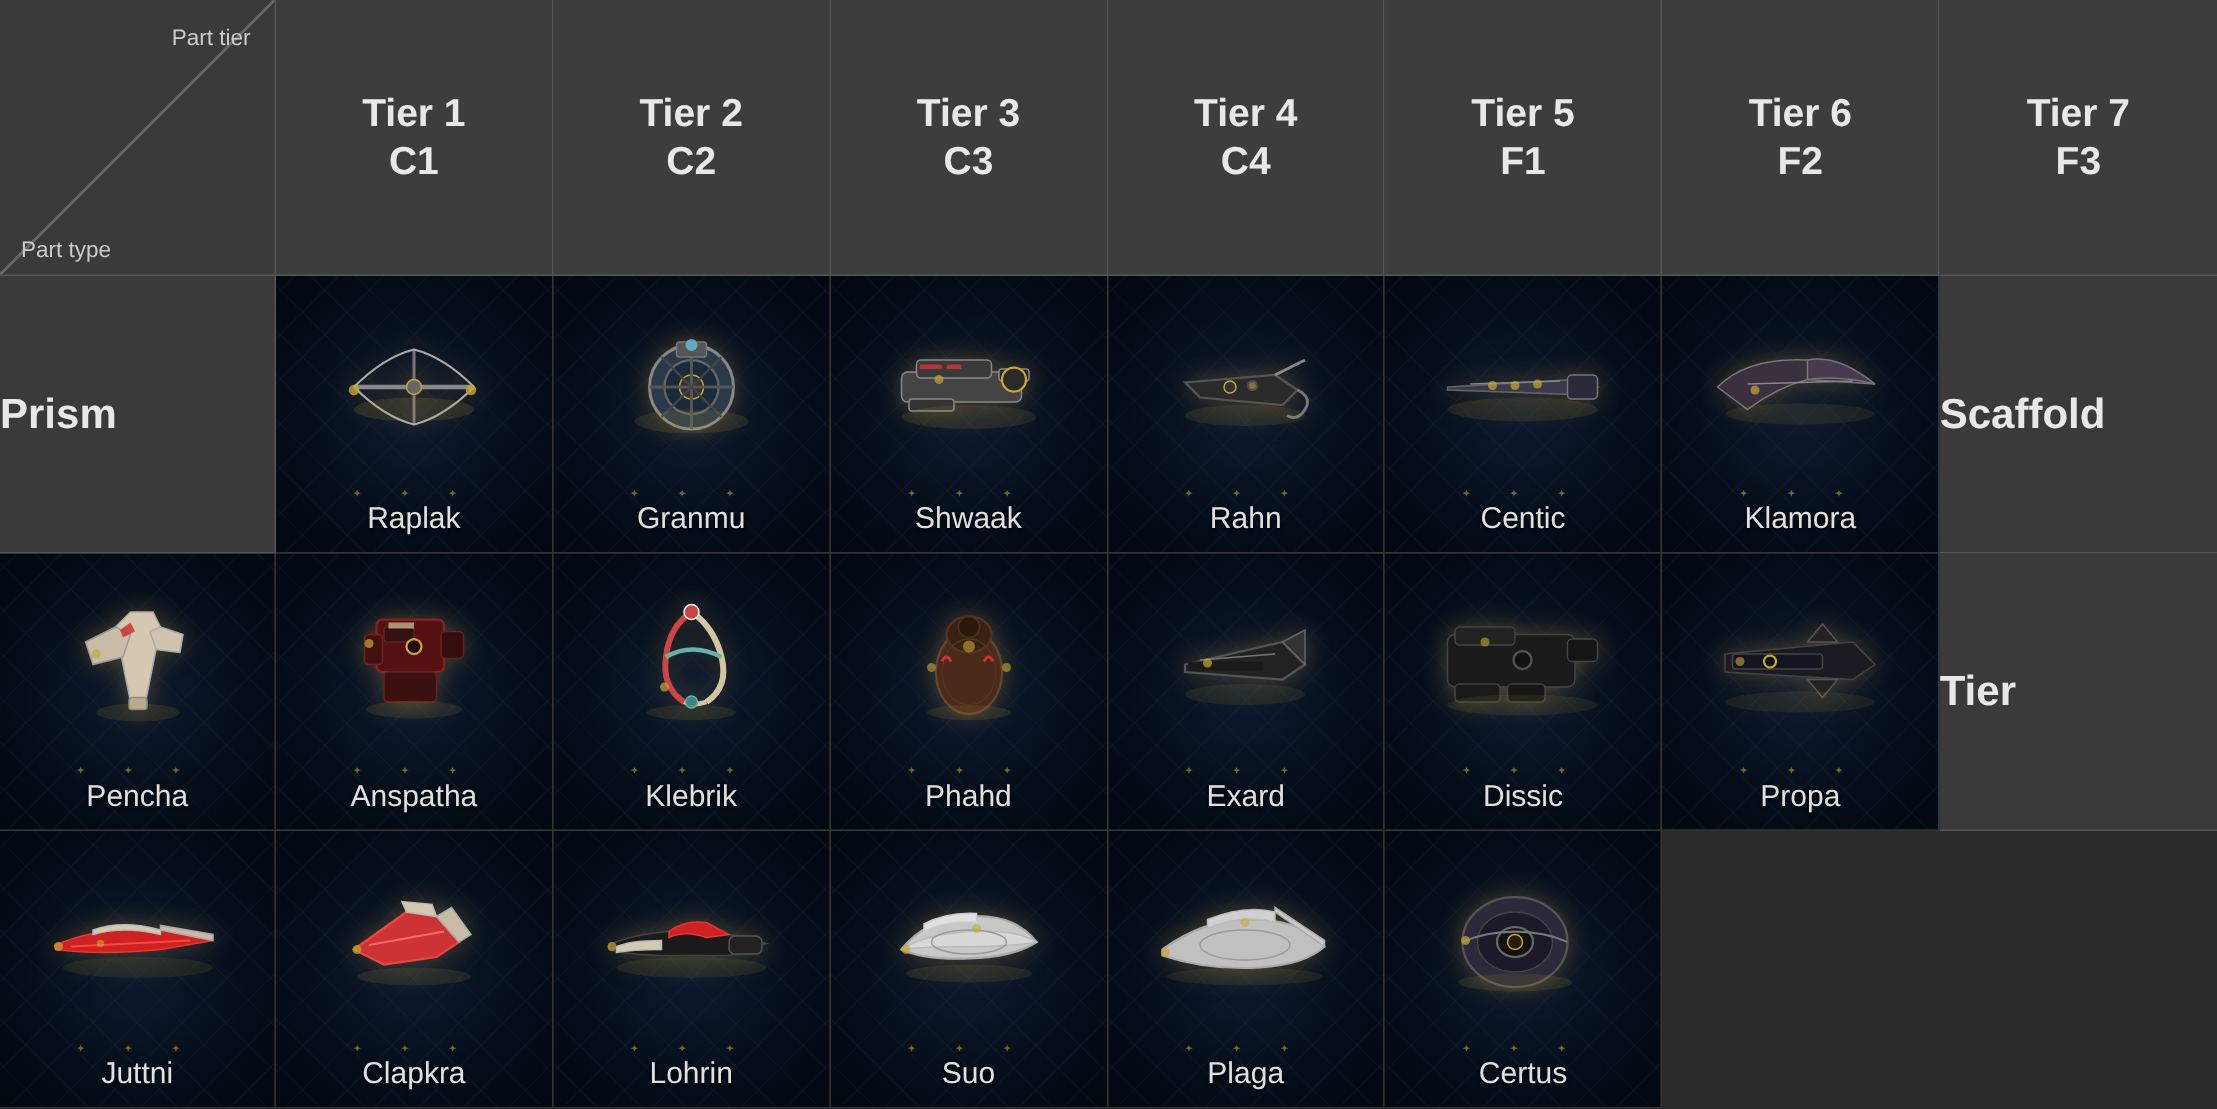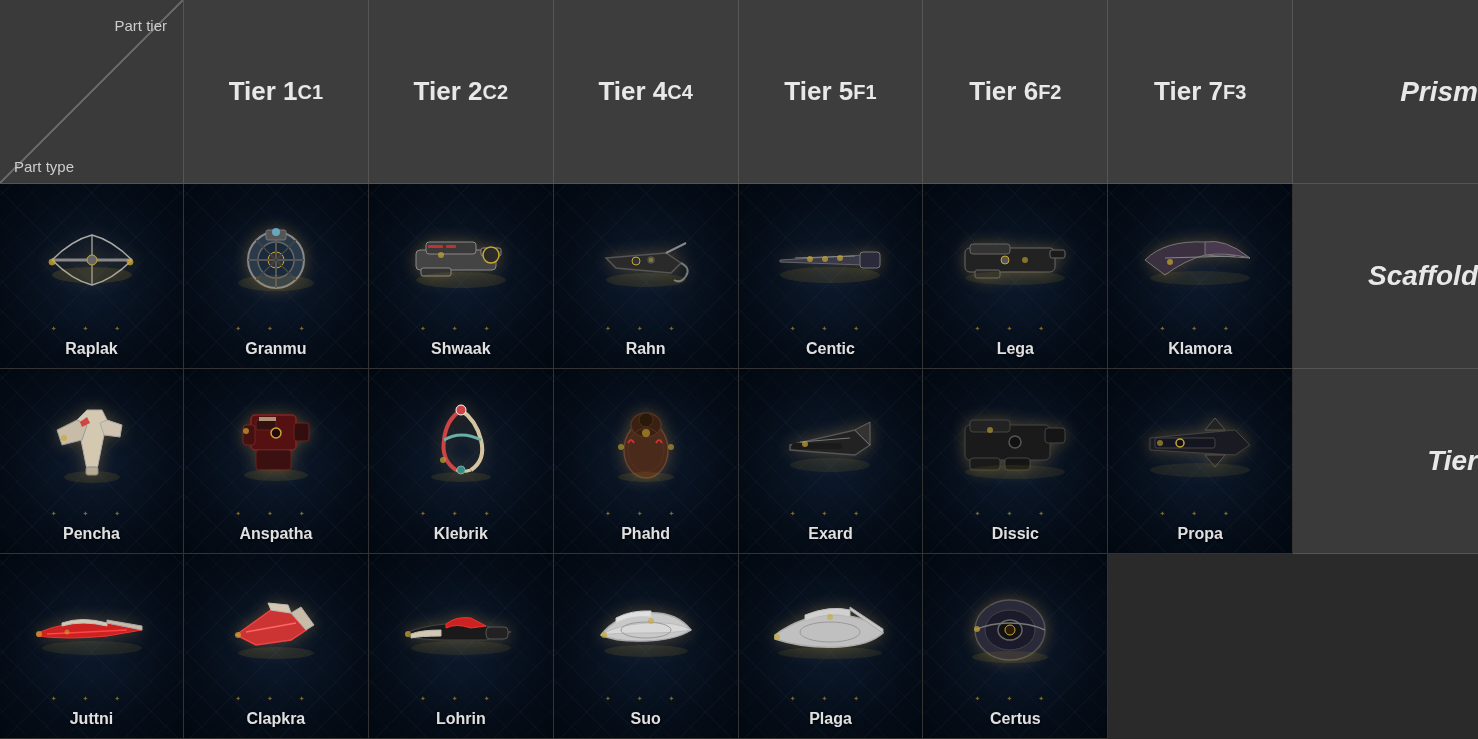--- a/index.html
+++ b/index.html
@@ -57,48 +57,47 @@
       font-size: 15px;
       text-align: left;
       line-height: 1.3;
       z-index: 1;
     }
 
     
     .tier-header {
       background: #3d3d3d;
       display: flex;
-      flex-direction: row;
+      flex-direction: column;
       align-items: center;
       justify-content: center;
       border-right: 1px solid #555;
       border-bottom: 1px solid #555;
     }
     .tier-header .tier-name {
       color: #e8e8e8;
       font-size: 26px;
       font-weight: 600;
       line-height: 1.2;
     }
     .tier-header .tier-code {
       color: #e8e8e8;
-      font-size: 20px;
+      font-size: 26px;
       font-weight: 600;
       line-height: 1.2;
     }
 
     
     .row-label {
       background: #3a3a3a;
       display: flex;
       align-items: center;
-      justify-content: flex-end;
+      justify-content: flex-start;
       border-right: 1px solid #555;
       border-bottom: 1px solid #555;
-      font-style: italic;
     }
     .row-label span {
       color: #e8e8e8;
       font-size: 28px;
       font-weight: 600;
     }
 
     
     .item-cell {
       position: relative;
@@ -156,22 +155,22 @@
 
     
     .weapon-shape {
       filter: drop-shadow(0 0 8px rgba(180,140,60,0.4));
     }
 
     .item-name {
       position: relative;
       z-index: 2;
       color: #e0e0e0;
-      font-size: 16px;
-      font-weight: 700;
+      font-size: 20px;
+      font-weight: 400;
       text-align: center;
       padding-top: 4px;
       text-shadow: 0 1px 3px rgba(0,0,0,0.8);
     }
 
     
     .grid-container > *:nth-child(8n) {
       border-right: none;
     }
   </style>
@@ -185,20 +184,24 @@
     <span class="corner-part-type">Part type</span>
   </div>
 
   <div class="tier-header">
     <span class="tier-name">Tier 1</span>
     <span class="tier-code">C1</span>
   </div>
   <div class="tier-header">
     <span class="tier-name">Tier 2</span>
     <span class="tier-code">C2</span>
+  </div>
+  <div class="tier-header">
+    <span class="tier-name">Tier 3</span>
+    <span class="tier-code">C3</span>
   </div>
   <div class="tier-header">
     <span class="tier-name">Tier 4</span>
     <span class="tier-code">C4</span>
   </div>
   <div class="tier-header">
     <span class="tier-name">Tier 5</span>
     <span class="tier-code">F1</span>
   </div>
   <div class="tier-header">
@@ -308,38 +311,20 @@
         <ellipse cx="65" cy="55" rx="50" ry="8" fill="rgba(200,168,50,0.12)"></ellipse>
       </svg>
     </div>
     <span class="item-name">Centic</span>
   </div>
   <div class="item-cell">
     <div class="item-bg"></div>
     <div class="item-icon">
       <svg class="weapon-shape" width="130" height="80" viewBox="0 0 130 80">
 
-        <g fill="#2a2a2a" stroke="#666" stroke-width="1">
-          <rect x="15" y="28" width="90" height="24" rx="5" fill="#222"></rect>
-          <rect x="20" y="24" width="40" height="10" rx="3" fill="#333"></rect>
-          <rect x="100" y="30" width="15" height="8" rx="2" fill="#1a1a1a"></rect>
-          <rect x="25" y="50" width="25" height="8" rx="2" fill="#2a2a2a"></rect>
-        </g>
-        <circle cx="55" cy="40" r="4" fill="#555" stroke="#c8a832" stroke-width="1"></circle>
-        <circle cx="75" cy="40" r="3" fill="#c8a832" opacity="0.6"></circle>
-        <ellipse cx="65" cy="58" rx="50" ry="7" fill="rgba(200,168,50,0.1)"></ellipse>
-      </svg>
-    </div>
-    <span class="item-name">Lega</span>
-  </div>
-  <div class="item-cell">
-    <div class="item-bg"></div>
-    <div class="item-icon">
-      <svg class="weapon-shape" width="130" height="80" viewBox="0 0 130 80">
-
         <g fill="#3a3a4a" stroke="#777" stroke-width="1">
           <path d="M 10 40 Q 30 20 70 22 L 115 38 L 70 35 Q 50 40 30 55 Z" fill="#3a3040"></path>
           <path d="M 70 22 Q 90 18 115 38 Q 90 32 70 35 Z" fill="#4a3a50"></path>
           <line x1="30" y1="38" x2="100" y2="36" stroke="#888" stroke-width="1"></line>
         </g>
         <circle cx="35" cy="42" r="3" fill="#c8a832" opacity="0.7"></circle>
         <ellipse cx="65" cy="58" rx="50" ry="7" fill="rgba(200,168,50,0.1)"></ellipse>
       </svg>
     </div>
     <span class="item-name">Klamora</span>

